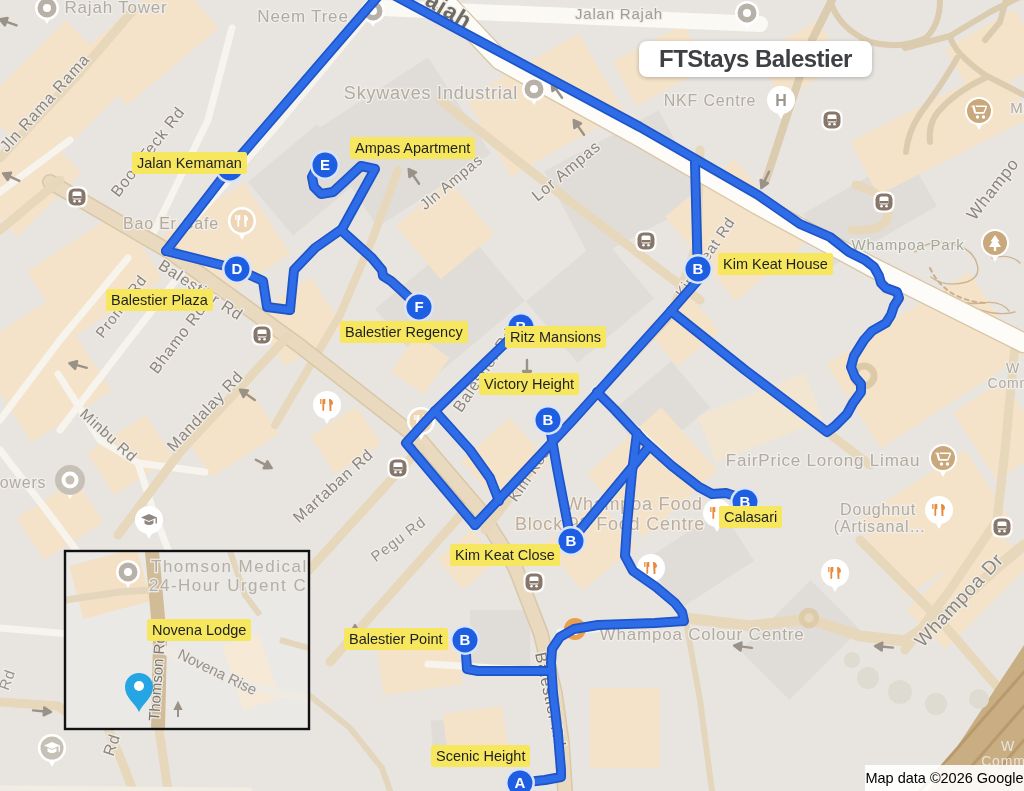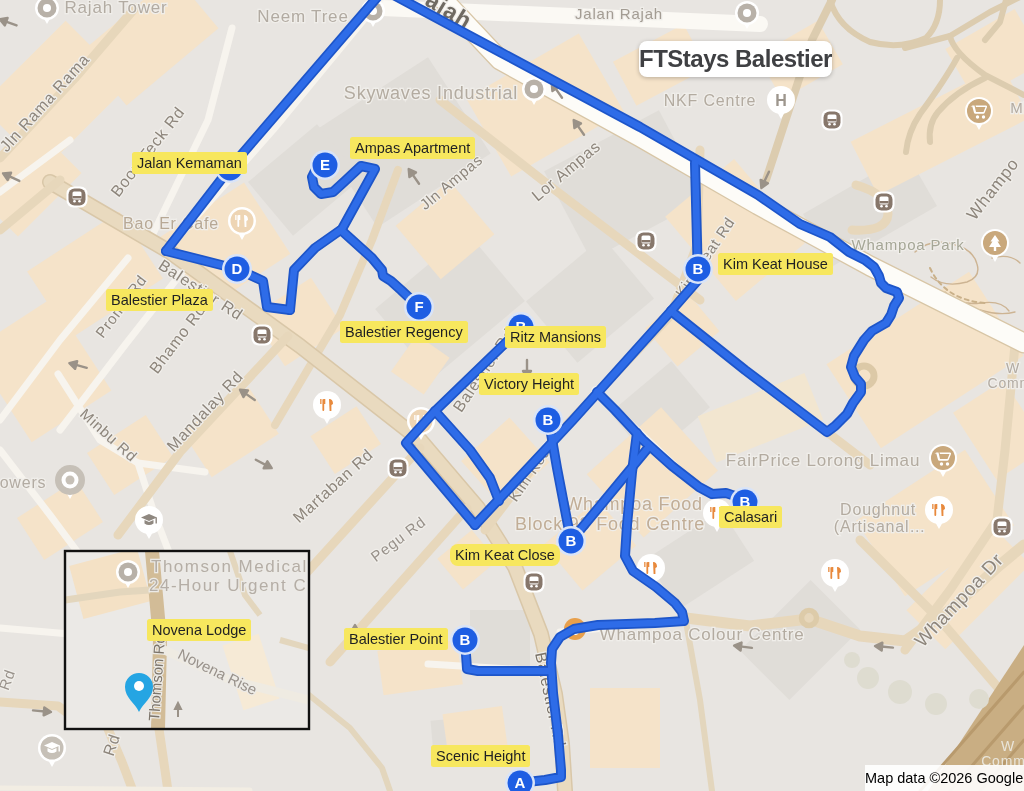--- a/index.html
+++ b/index.html
@@ -1,19 +1,19 @@
 <!DOCTYPE html>
 <html><head>
 <meta charset="utf-8">
 <style>
   html,body{margin:0;padding:0;}
   #map{position:relative;width:1024px;height:791px;overflow:hidden;background:#ec4899;font-family:"Liberation Sans",sans-serif;}
   .yl{position:absolute;background:#f7e75e;color:#1f2023;font-size:14.5px;line-height:18px;padding:2px 5px;border-radius:2.5px;white-space:nowrap;}
-  .title{position:absolute;left:639px;top:41px;background:#fff;border-radius:8px;box-shadow:0 1px 4px rgba(0,0,0,.25);color:#3f4043;font-size:24px;font-weight:bold;padding:0 0;line-height:36px;letter-spacing:-0.5px;white-space:nowrap;}
-  .attr{position:absolute;left:865px;top:765px;width:159px;height:26px;background:rgba(255,255,255,.9);color:#000;font-size:14.5px;line-height:26px;}
+  .title{position:absolute;left:639px;top:41px;background:#fff;border-radius:8px;box-shadow:0 1px 4px rgba(0,0,0,.25);color:#3f4043;font-size:24px;font-weight:bold;padding:0 20px;line-height:36px;letter-spacing:-0.5px;white-space:nowrap;}
+  .attr{position:absolute;left:865px;top:765px;width:159px;height:26px;background:rgba(255,255,255,.9);color:#000;font-size:14.5px;line-height:26px;text-align:center;}
 </style>
 </head>
 <body>
 <div id="map">
 <svg width="1024" height="791" viewBox="0 0 1024 791" xmlns="http://www.w3.org/2000/svg">
 <rect x="0" y="0" width="1024" height="791" fill="#e8e5e1"></rect>
 <g id="patches">
 <g fill="#e0ddd8">
 <rect x="335" y="85" width="135" height="115" transform="rotate(-33 402 142)"></rect>
 <rect x="390" y="260" width="120" height="90" transform="rotate(-40 450 305)"></rect>
@@ -493,19 +493,19 @@
 </g>
 </svg>
 <div class="yl" style="left:132px;top:123px;margin-top:29px;">Jalan Kemaman</div>
 <div class="yl" style="left:350px;top:129px;margin-top:8px;">Ampas Apartment</div>
 <div class="yl" style="left:106px;top:289px;">Balestier Plaza</div>
 <div class="yl" style="left:340px;top:321px;">Balestier Regency</div>
 <div class="yl" style="left:505px;top:278px;margin-top:48px;">Ritz Mansions</div>
 <div class="yl" style="left:479px;top:373px;">Victory Height</div>
 <div class="yl" style="left:718px;top:253px;">Kim Keat House</div>
 <div class="yl" style="left:719px;top:506px;">Calasari</div>
-<div class="yl" style="left:450px;top:544px;border-radius:8px;">Kim Keat Close</div>
+<div class="yl" style="left:450px;top:544px;">Kim Keat Close</div>
 <div class="yl" style="left:344px;top:628px;">Balestier Point</div>
 <div class="yl" style="left:431px;top:745px;">Scenic Height</div>
 <div class="yl" style="left:147px;top:619px;">Novena Lodge</div>
 <div class="title">FTStays Balestier</div>
 <div class="attr">Map data ©2026 Google</div>
 </div>
 
 </body></html>

